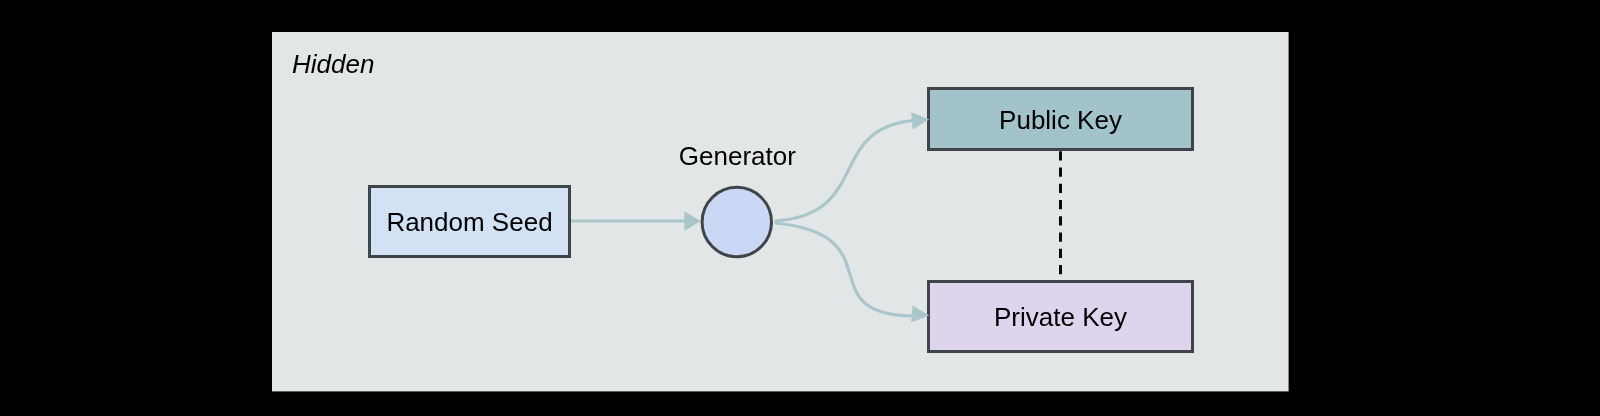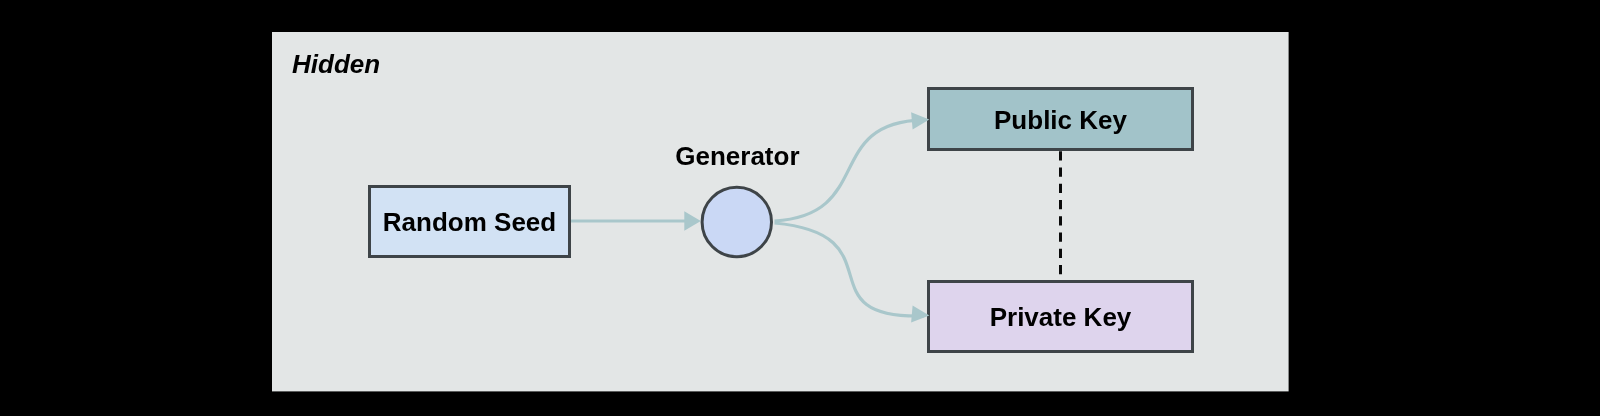--- a/index.html
+++ b/index.html
@@ -1,16 +1,16 @@
 <!DOCTYPE html>
 <html><head>
 <meta charset="utf-8">
 <style>
   html,body{margin:0;padding:0;background:#000000;}
-  .stage{position:relative;width:1600px;height:416px;background:#000000;overflow:hidden;font-weight:bold;}
+  .stage{position:relative;width:1600px;height:416px;background:#000000;overflow:hidden;}
   svg{display:block;}
   text{font-family:"Liberation Sans",sans-serif;fill:#000000;}
 </style>
 </head>
 <body>
 <div class="stage">
 <svg width="1600" height="416" viewBox="0 0 1600 416">
 
   <rect x="272" y="32" width="1016.6" height="359.4" fill="#e3e6e6"></rect>
   <text x="292" y="72.5" font-size="26" font-style="italic">Hidden</text>

